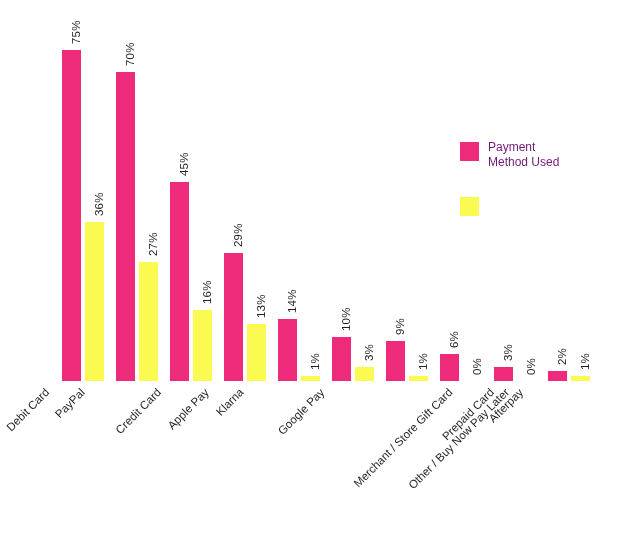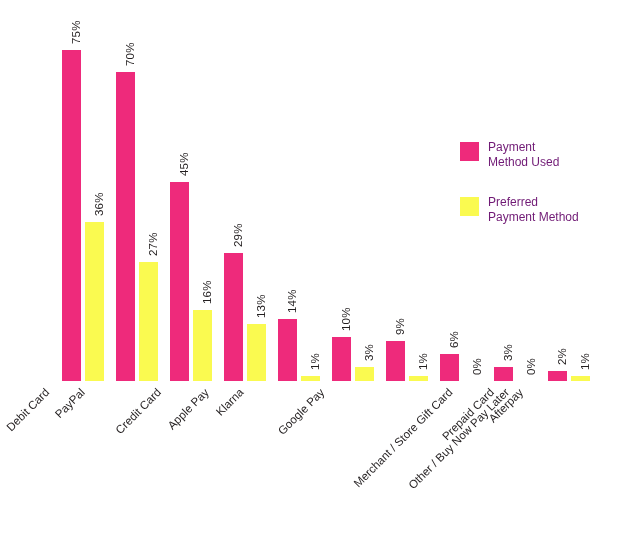--- a/index.html
+++ b/index.html
@@ -200,18 +200,16 @@
   </div>
 
   <div id="legend">
     <div class="legend-row">
       <span class="legend-swatch used"></span>
       <span class="legend-label">Payment
 Method Used</span>
     </div>
     <div class="legend-row">
       <span class="legend-swatch pref"></span>
-      <span class="legend-label">Preferred
-Payment Method</span>
     </div>
   </div>
 
 </div>
 
 </body></html>

